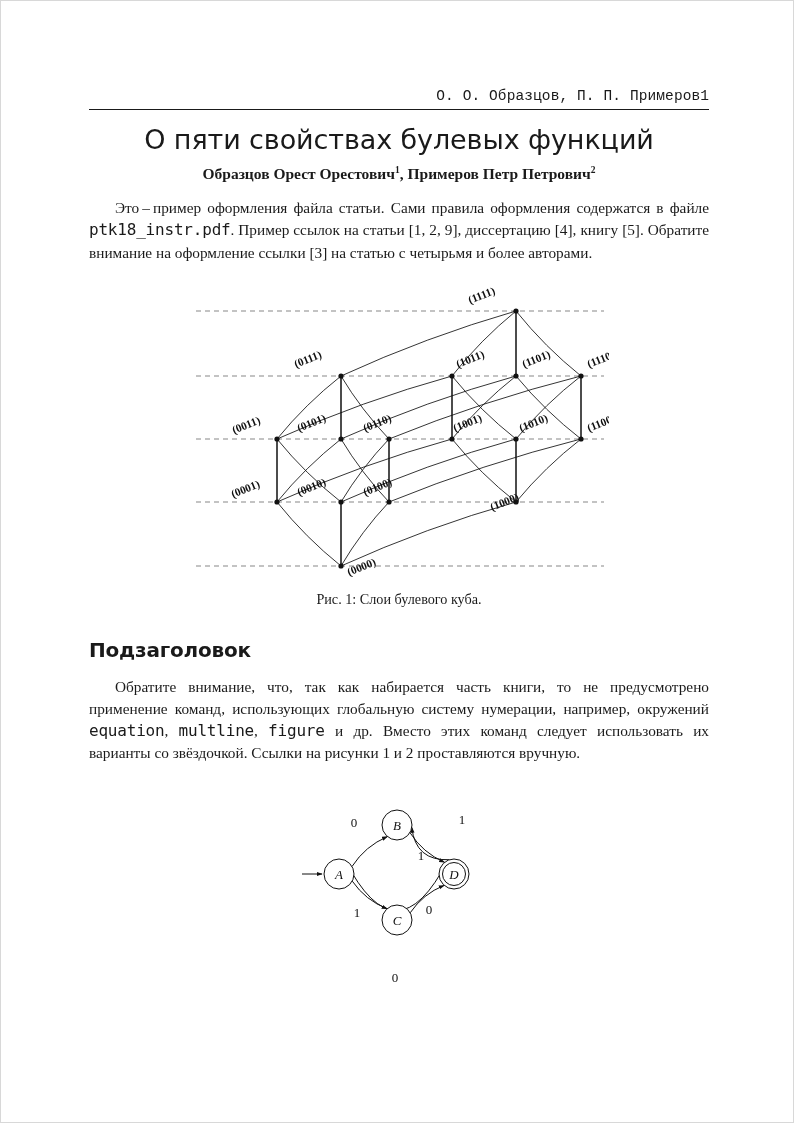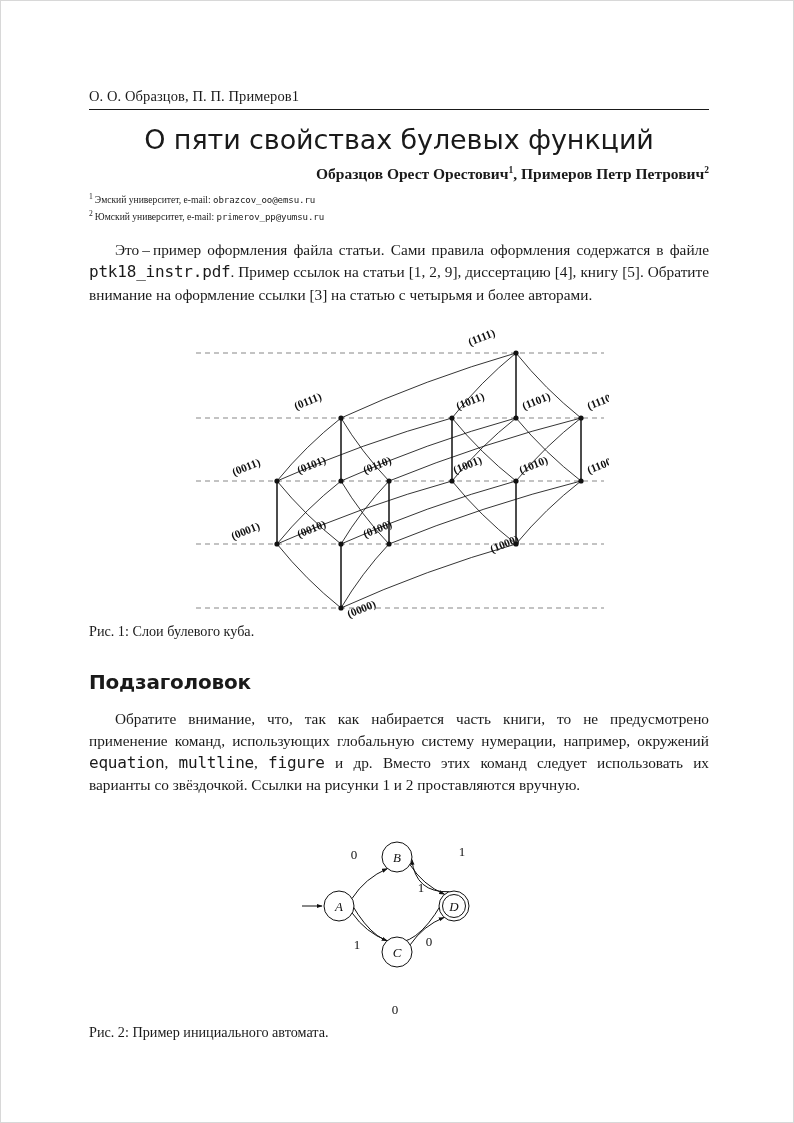--- a/index.html
+++ b/index.html
@@ -28,43 +28,44 @@
     position: absolute;
     left: 88px;
     top: 88px;
     width: 620px;
   }
 
   
   .runhead {
     display: flex;
     align-items: baseline;
-    justify-content: flex-start;
+    justify-content: flex-end;
     font-size: 14.5px;
     line-height: 1.1;
     padding-bottom: 4px;
+    font-family: Liberation Mono, monospace;
   }
   .runhead-authors { letter-spacing: 0.1px; }
   .runhead-page { font-size: 14.5px; }
   .runhead-rule {
     border-bottom: 1.1px solid #1a1a1a;
     margin-bottom: 14px;
   }
 
   
   .doc-title {
     text-align: center;
     font-size: 27px;
     font-weight: normal;
     font-family: "DejaVu Sans", "Liberation Sans", sans-serif;
     margin: 6px 0 10px 0;
     letter-spacing: -0.1px;
   }
   .doc-authors {
-    text-align: right;
+    text-align: center;
     font-size: 15.5px;
     font-weight: bold;
     margin-bottom: 8px;
   }
   .doc-authors sup { font-size: 9.5px; font-weight: bold; }
 
   .footnotes {
     font-size: 9.6px;
     line-height: 1.52;
     margin-top: 2px;
@@ -97,22 +98,23 @@
     font-size: 20px;
     font-weight: bold;
     margin: 30px 0 4px 0;
     letter-spacing: -0.2px;
   }
 
   
   .figure { margin: 18px 0 0 0; }
   .figure-body { display: flex; justify-content: center; }
   .figure-caption {
-    text-align: left;
+    text-align: center;
     font-size: 14.2px;
+    margin-top: 10px;
   }
   svg { display: block; }
   .cube-label {
     font-family: "Liberation Serif", "DejaVu Serif", serif;
     font-size: 11.2px;
     font-weight: bold;
     fill: #111;
   }
   .aut-state {
     font-family: "Liberation Serif", "DejaVu Serif", serif;
@@ -137,28 +139,20 @@
       <span class="runhead-page">1</span>
     </div>
     <div class="runhead-rule"></div>
 
     <h1 class="doc-title">О пяти свойствах булевых функций</h1>
 
     <div class="doc-authors">
       <span>Образцов Орест Орестович</span><sup>1</sup><span>, </span><span>Примеров Петр Петрович</span><sup>2</sup>
     </div>
 
-    <div class="footnotes">
-      <div class="fn">
-        <sup>1</sup><span>Эмский университет, e-mail: </span><span class="mono">obrazcov_oo@emsu.ru</span>
-      </div>
-      <div class="fn">
-        <sup>2</sup><span>Юмский университет, e-mail: </span><span class="mono">primerov_pp@yumsu.ru</span>
-      </div>
-    </div>
 
     <p class="para"><span>Это – пример оформления файла статьи. Сами правила оформления содержатся в файле </span><span class="tt">ptk18_instr.pdf</span><span>. Пример ссылок на статьи [1, 2, 9], диссертацию [4], книгу [5]. Обратите внимание на оформление ссылки [3] на статью с четырьмя и более авторами.</span></p>
 
     <div class="figure">
       <div class="figure-body">
         <svg id="cube-svg" width="420" height="300" viewBox="-55 -25 420 300">
             <line x1="-48" x2="360" y1="5" y2="5" stroke="#555" stroke-width="0.7" stroke-dasharray="5 4"></line>
             <line x1="-48" x2="360" y1="70" y2="70" stroke="#555" stroke-width="0.7" stroke-dasharray="5 4"></line>
             <line x1="-48" x2="360" y1="133" y2="133" stroke="#555" stroke-width="0.7" stroke-dasharray="5 4"></line>
             <line x1="-48" x2="360" y1="196" y2="196" stroke="#555" stroke-width="0.7" stroke-dasharray="5 4"></line>
@@ -269,17 +263,16 @@
               <circle cx="98" cy="23" r="15" fill="#fff" stroke="#111" stroke-width="1"></circle>
               <text x="98" y="27.5" class="aut-state" text-anchor="middle">B</text>
               <circle cx="98" cy="118" r="15" fill="#fff" stroke="#111" stroke-width="1"></circle>
               <text x="98" y="122.5" class="aut-state" text-anchor="middle">C</text>
               <circle cx="155" cy="72" r="15" fill="#fff" stroke="#111" stroke-width="1"></circle>
               <circle cx="155" cy="72" r="11.5" fill="none" stroke="#111" stroke-width="1"></circle>
               <text x="155" y="76.5" class="aut-state" text-anchor="middle">D</text>
             </g>
           </svg>
       </div>
-      <div class="figure-caption">Рис. 2: Пример инициального автомата.</div>
     </div>
 
   </div>
 </div>
 
 </body></html>

